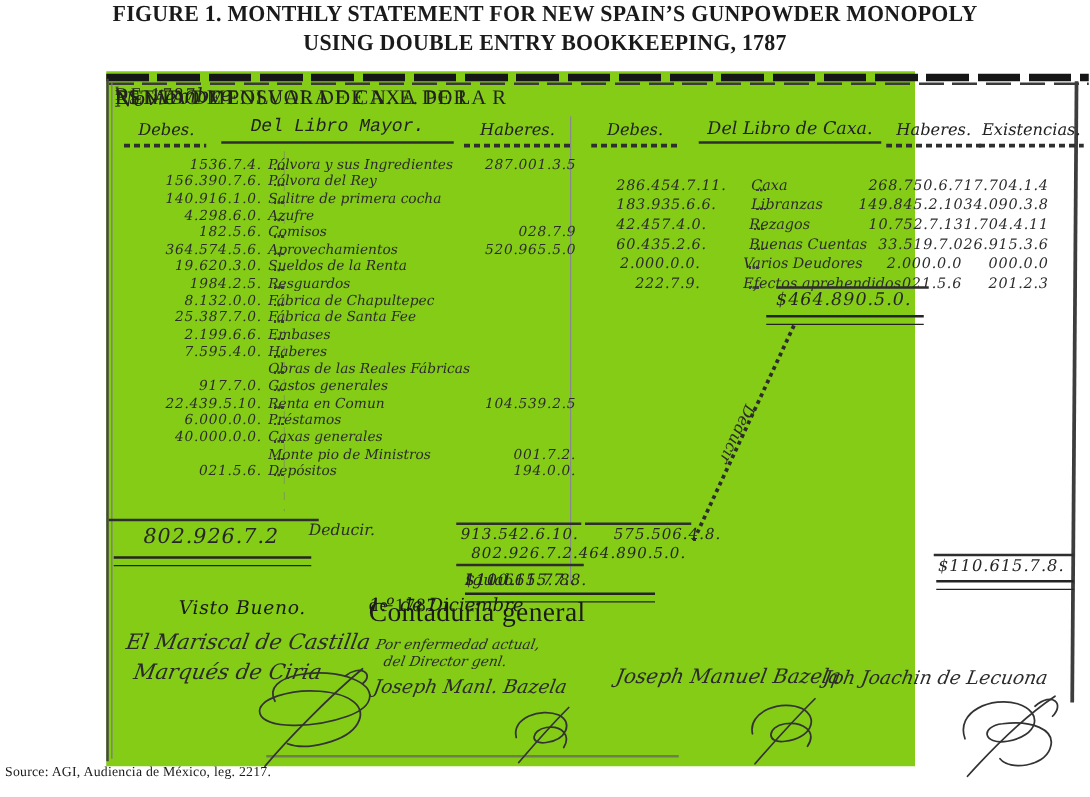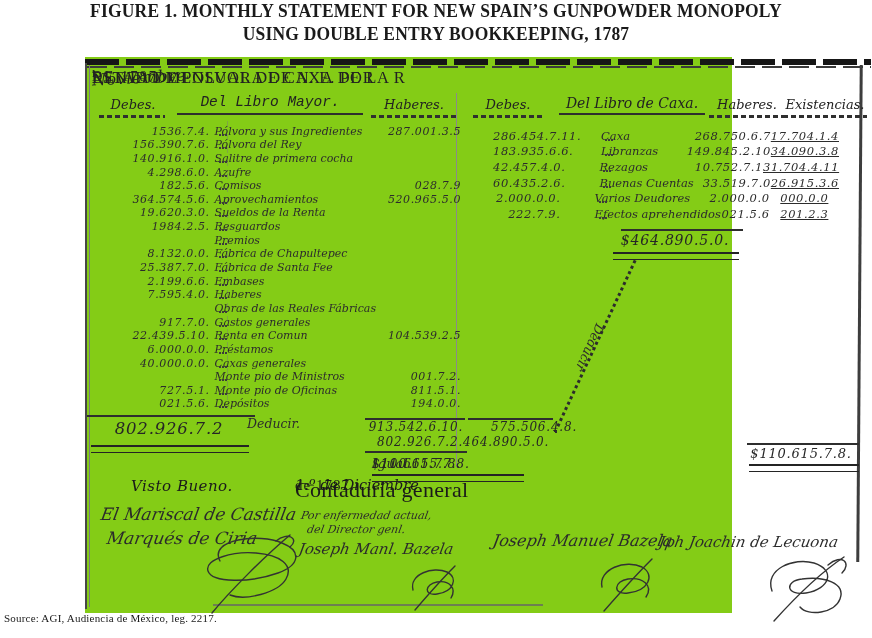--- a/index.html
+++ b/index.html
@@ -62,26 +62,26 @@
   
   .ltab{display:block;}
   .ltab .lrow{position:relative;display:flex;align-items:flex-end;padding-left:32px;}
   .ltab .cell{position:relative;display:block;font-family:"DejaVu Serif",serif;
     font-style:italic;color:#2c2c2c;white-space:nowrap;}
   .lm{left:4px;top:67px;width:372px;}
   .lm .lrow{height:13.65px;font-size:11px;}
   .c-deb{width:96px;text-align:right;letter-spacing:.6px;}
   .c-name{width:172px;display:flex!important;align-items:flex-end;padding-left:5px;box-sizing:border-box;}
   .c-hab{width:100px;text-align:right;letter-spacing:.6px;}
-  .lc{left:376px;top:70px;width:378px;}
+  .lc{left:376px;top:82px;width:378px;}
   .lc .lrow{height:15.7px;font-size:11.5px;}
   .r-deb{width:74px;text-align:right;letter-spacing:.6px;}
   .r-name{width:138px;display:flex!important;align-items:flex-end;padding-left:34px;box-sizing:border-box;}
   .r-hab{width:88px;text-align:right;letter-spacing:.6px;}
-  .r-ex{width:76px;text-align:center;letter-spacing:.6px;text-decoration:underline;}
+  .r-ex{width:76px;text-align:right;letter-spacing:.6px;}
   .leader{flex:1;border-bottom:2px dotted #3c3c3c;margin:0 2px 2px 4px;min-width:8px;}
 
   
   .num{font-family:"DejaVu Serif",serif;font-style:italic;color:#262626;
     letter-spacing:.8px;white-space:nowrap;}
   .dbl{height:5px;border-top:2px solid #242424;border-bottom:1.5px solid #242424;}
 
   .ol-rh{left:536px;top:172px;width:122px;}
   .t-rh{left:520px;top:175px;width:140px;text-align:center;font-size:14px;}
   .du-rh{left:528px;top:195px;width:126px;}
@@ -97,37 +97,37 @@
   .ol-lh{left:280px;top:361px;width:100px;}
   .t-lh1{left:278px;top:363px;width:100px;text-align:right;font-size:12px;}
   .t-lh2{left:278px;top:378px;width:100px;text-align:right;font-size:12px;}
   .u-lh{left:280px;top:394px;width:102px;}
   .igual-row{left:287px;top:399px;width:170px;display:flex;gap:5px;align-items:baseline;
     font-size:12.5px;}
   .du-lf{left:287px;top:417px;width:152px;}
 
   .ol-cd{left:383px;top:361px;width:85px;}
   .t-cd1{left:378px;top:363px;width:86px;text-align:right;font-size:12px;margin-left:28px;}
-  .t-cd2{left:378px;top:378px;width:86px;text-align:right;font-size:12px;}
+  .t-cd2{left:378px;top:378px;width:86px;text-align:left;font-size:12px;}
 
   .ol-rf{left:662px;top:386px;width:112px;}
   .t-rf{left:656px;top:389px;width:120px;text-align:center;font-size:13px;}
   .du-rf{left:664px;top:407px;width:110px;}
 
   
   .diag{left:415px;top:288px;width:190px;height:0;border-top:3px dotted #2c2c2c;
     transform:rotate(-65deg);}
   .diag-label{left:468px;top:283px;width:74px;text-align:center;
     font-family:"DejaVu Serif",serif;font-style:italic;font-size:12.5px;color:#2c2c2c;
     transform:rotate(115deg);}
 
   
   .script{font-family:"DejaVu Serif",serif;font-style:italic;color:#2b2b2b;
     white-space:nowrap;transform:skewX(-10deg);}
-  .visto{left:46px;top:420px;font-size:15px;font-family:"DejaVu Serif",serif;
+  .visto{left:58px;top:420px;font-size:15px;font-family:"DejaVu Serif",serif;
     font-style:italic;letter-spacing:.5px;}
   .contad{left:210px;top:420px;display:flex;gap:8px;align-items:baseline;white-space:nowrap;}
   .contad-print{font-size:22px;letter-spacing:.3px;}
   .contad-date{font-size:14.5px;}
   .contad-year{font-size:15px;letter-spacing:1px;}
   .sigL1{left:16px;top:447px;font-size:17px;}
   .sigL2{left:22px;top:471px;font-size:17px;}
   .noteA{left:216px;top:452px;font-size:11px;}
   .noteB{left:222px;top:466px;font-size:11px;}
   .sigM{left:214px;top:483px;font-size:15px;}
@@ -243,114 +243,98 @@
       </div>
       <div class="lrow">
         <span class="cell c-deb">1984.2.5.</span>
         <span class="cell c-name">
           <span>Resguardos</span>
           <span class="leader"></span>
         </span>
         <span class="cell c-hab"></span>
       </div>
       <div class="lrow">
+        <span class="cell c-deb">8.132.0.0.</span>
+        <span class="cell c-name">
+          <span>Fábrica de Chapultepec</span>
+          <span class="leader"></span>
+        </span>
+        <span class="cell c-hab"></span>
+      </div>
+      <div class="lrow">
+        <span class="cell c-deb">25.387.7.0.</span>
+        <span class="cell c-name">
+          <span>Fábrica de Santa Fee</span>
+          <span class="leader"></span>
+        </span>
+        <span class="cell c-hab"></span>
+      </div>
+      <div class="lrow">
+        <span class="cell c-deb">2.199.6.6.</span>
+        <span class="cell c-name">
+          <span>Embases</span>
+          <span class="leader"></span>
+        </span>
+        <span class="cell c-hab"></span>
+      </div>
+      <div class="lrow">
+        <span class="cell c-deb">7.595.4.0.</span>
+        <span class="cell c-name">
+          <span>Haberes</span>
+          <span class="leader"></span>
+        </span>
+        <span class="cell c-hab"></span>
+      </div>
+      <div class="lrow">
         <span class="cell c-deb"></span>
         <span class="cell c-name">
-          <span>Premios</span>
-          <span class="leader"></span>
-        </span>
-        <span class="cell c-hab"></span>
-      </div>
-      <div class="lrow">
-        <span class="cell c-deb">8.132.0.0.</span>
-        <span class="cell c-name">
-          <span>Fábrica de Chapultepec</span>
-          <span class="leader"></span>
-        </span>
-        <span class="cell c-hab"></span>
-      </div>
-      <div class="lrow">
-        <span class="cell c-deb">25.387.7.0.</span>
-        <span class="cell c-name">
-          <span>Fábrica de Santa Fee</span>
-          <span class="leader"></span>
-        </span>
-        <span class="cell c-hab"></span>
-      </div>
-      <div class="lrow">
-        <span class="cell c-deb">2.199.6.6.</span>
-        <span class="cell c-name">
-          <span>Embases</span>
-          <span class="leader"></span>
-        </span>
-        <span class="cell c-hab"></span>
-      </div>
-      <div class="lrow">
-        <span class="cell c-deb">7.595.4.0.</span>
-        <span class="cell c-name">
-          <span>Haberes</span>
+          <span>Obras de las Reales Fábricas</span>
+          <span class="leader"></span>
+        </span>
+        <span class="cell c-hab"></span>
+      </div>
+      <div class="lrow">
+        <span class="cell c-deb">917.7.0.</span>
+        <span class="cell c-name">
+          <span>Gastos generales</span>
+          <span class="leader"></span>
+        </span>
+        <span class="cell c-hab"></span>
+      </div>
+      <div class="lrow">
+        <span class="cell c-deb">22.439.5.10.</span>
+        <span class="cell c-name">
+          <span>Renta en Comun</span>
+          <span class="leader"></span>
+        </span>
+        <span class="cell c-hab">104.539.2.5</span>
+      </div>
+      <div class="lrow">
+        <span class="cell c-deb">6.000.0.0.</span>
+        <span class="cell c-name">
+          <span>Préstamos</span>
+          <span class="leader"></span>
+        </span>
+        <span class="cell c-hab"></span>
+      </div>
+      <div class="lrow">
+        <span class="cell c-deb">40.000.0.0.</span>
+        <span class="cell c-name">
+          <span>Caxas generales</span>
           <span class="leader"></span>
         </span>
         <span class="cell c-hab"></span>
       </div>
       <div class="lrow">
         <span class="cell c-deb"></span>
         <span class="cell c-name">
-          <span>Obras de las Reales Fábricas</span>
-          <span class="leader"></span>
-        </span>
-        <span class="cell c-hab"></span>
-      </div>
-      <div class="lrow">
-        <span class="cell c-deb">917.7.0.</span>
-        <span class="cell c-name">
-          <span>Gastos generales</span>
-          <span class="leader"></span>
-        </span>
-        <span class="cell c-hab"></span>
-      </div>
-      <div class="lrow">
-        <span class="cell c-deb">22.439.5.10.</span>
-        <span class="cell c-name">
-          <span>Renta en Comun</span>
-          <span class="leader"></span>
-        </span>
-        <span class="cell c-hab">104.539.2.5</span>
-      </div>
-      <div class="lrow">
-        <span class="cell c-deb">6.000.0.0.</span>
-        <span class="cell c-name">
-          <span>Préstamos</span>
-          <span class="leader"></span>
-        </span>
-        <span class="cell c-hab"></span>
-      </div>
-      <div class="lrow">
-        <span class="cell c-deb">40.000.0.0.</span>
-        <span class="cell c-name">
-          <span>Caxas generales</span>
-          <span class="leader"></span>
-        </span>
-        <span class="cell c-hab"></span>
-      </div>
-      <div class="lrow">
-        <span class="cell c-deb"></span>
-        <span class="cell c-name">
           <span>Monte pio de Ministros</span>
           <span class="leader"></span>
         </span>
         <span class="cell c-hab">001.7.2.</span>
-      </div>
-      <div class="lrow">
-        <span class="cell c-deb">727.5.1.</span>
-        <span class="cell c-name">
-          <span>Monte pio de Oficinas</span>
-          <span class="leader"></span>
-        </span>
-        <span class="cell c-hab">811.5.1.</span>
       </div>
       <div class="lrow">
         <span class="cell c-deb">021.5.6.</span>
         <span class="cell c-name">
           <span>Depósitos</span>
           <span class="leader"></span>
         </span>
         <span class="cell c-hab">194.0.0.</span>
       </div>
     </div>

